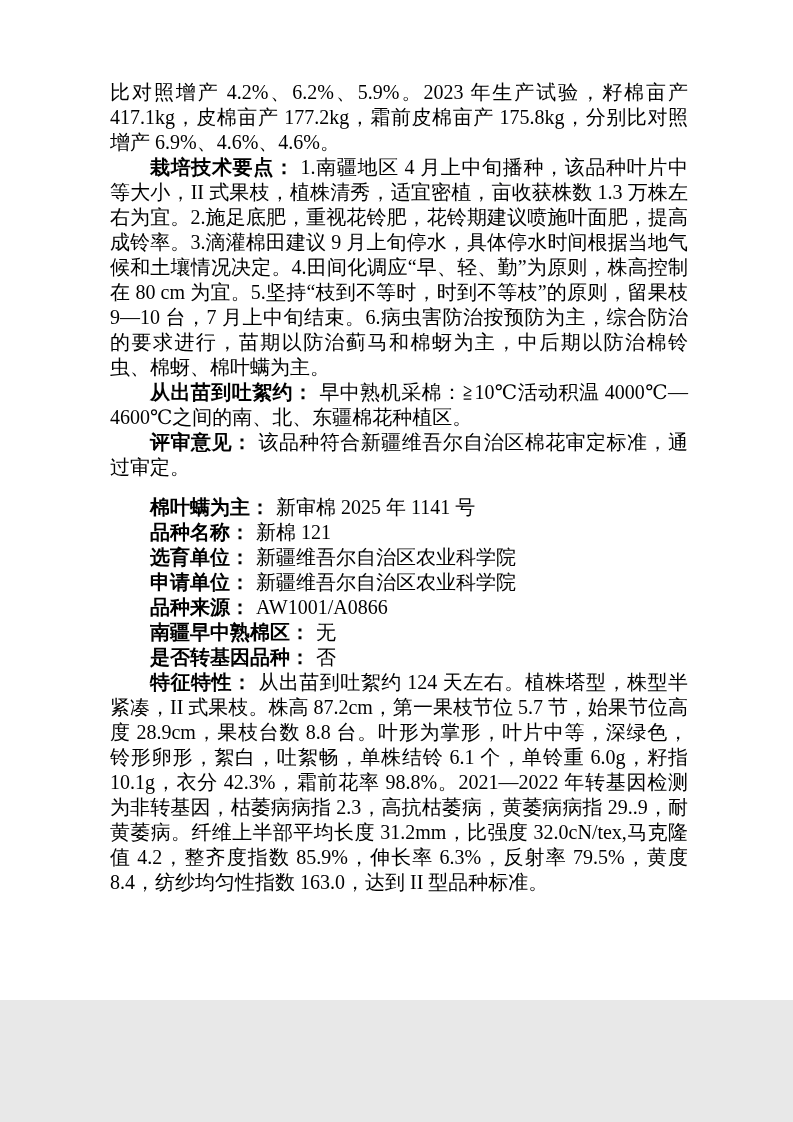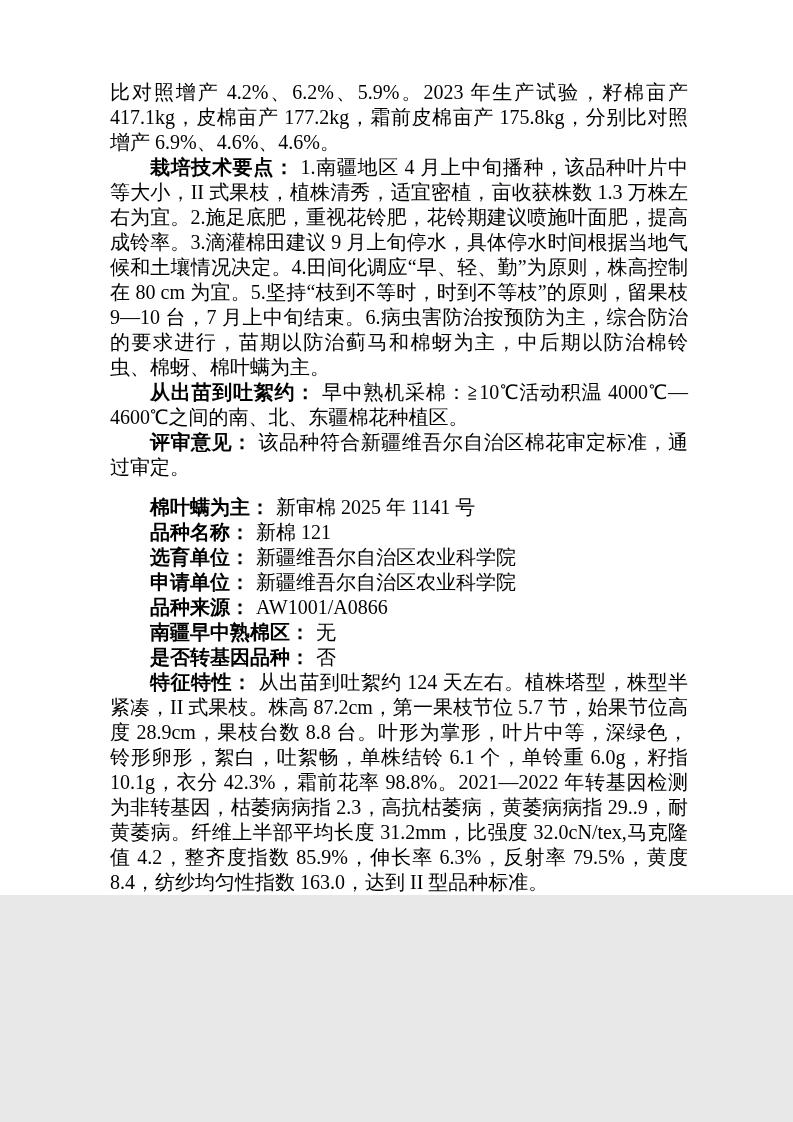--- a/index.html
+++ b/index.html
@@ -1,36 +1,36 @@
 <!DOCTYPE html>
 <html><head>
 <meta charset="utf-8">
 <style>
   html, body { margin: 0; padding: 0; background: #e8e8e8; }
   .page {
     position: relative;
     width: 793px;
-    height: 895px;
+    height: 1000px;
     margin: 0 auto;
     background: #ffffff;
     color: #000000;
     font-family: "Liberation Serif", "DejaVu Serif", serif;
     overflow: hidden;
   }
   .text-block {
     position: absolute;
     left: 110px;
     top: 80px;
     width: 578px;
     font-size: 20px;
     line-height: 25px;
     text-align: justify;
   }
   .para { margin: 0; padding: 0; }
-  .indent { text-indent: 2em; font-family: Liberation Serif, serif; }
+  .indent { text-indent: 2em; }
   .para-label { font-weight: bold; margin-right: 0.3em; }
   .para-text { font-weight: normal; }
   .spacer { height: 15px; }
   .page-number {
     position: absolute;
     left: 116px;
     top: 1036px;
     font-size: 19px;
     line-height: 26px;
     font-family: "Liberation Serif", "DejaVu Serif", serif;

